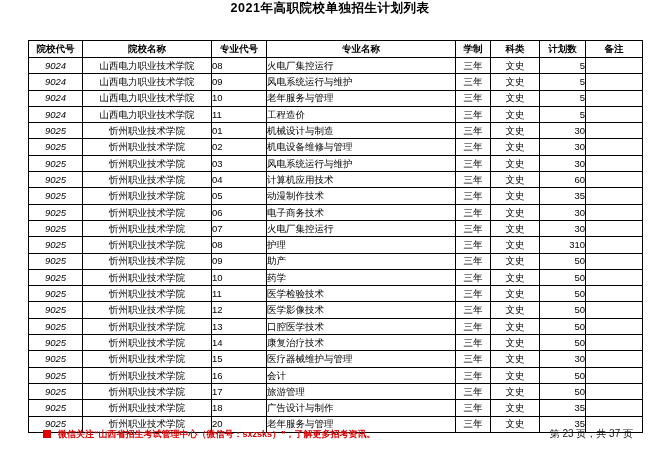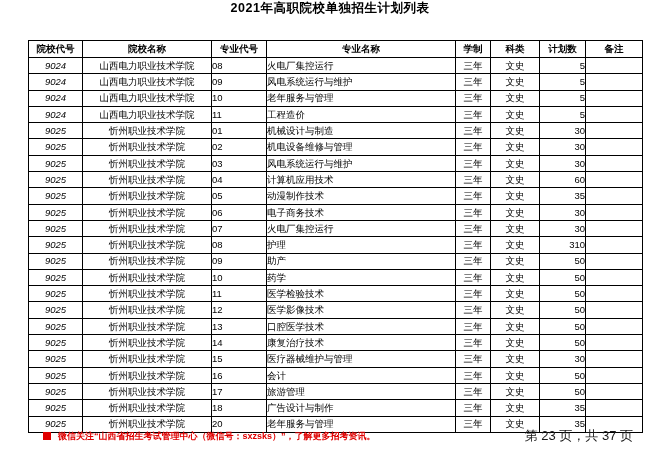--- a/index.html
+++ b/index.html
@@ -64,21 +64,21 @@
     color:#e00000;
   }
   .wechat-icon{
     display:inline-block;
     width:8px;height:8px;
     background:#e00000;
     margin-right:7px;
     flex:0 0 auto;
   }
   .footer-right{
-    font-size:13px;
+    font-size:10px;
     color:#1a1a1a;
   }
 </style>
 </head>
 <body>
 
 <div class="page">
   <div class="title">2021年高职院校单独招生计划列表</div>
 
   <table class="plan">

